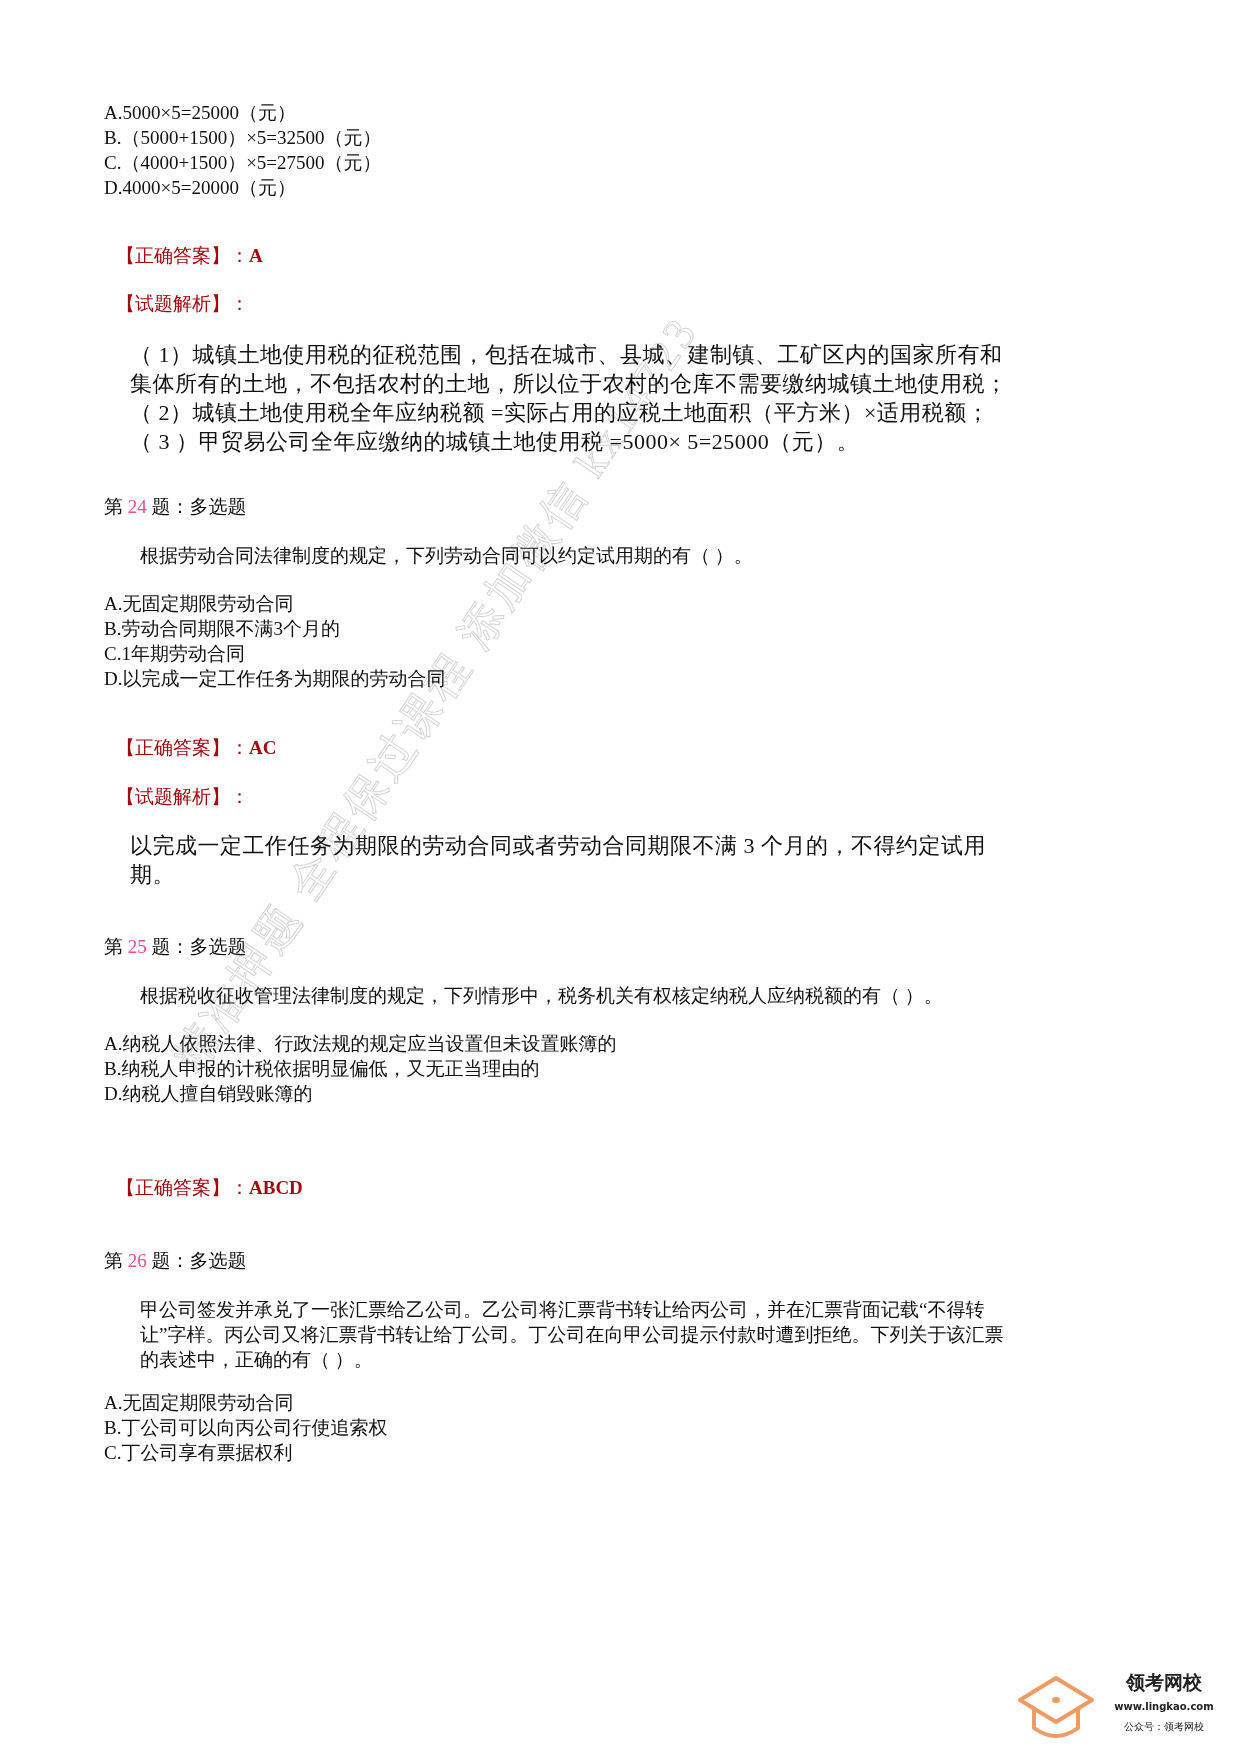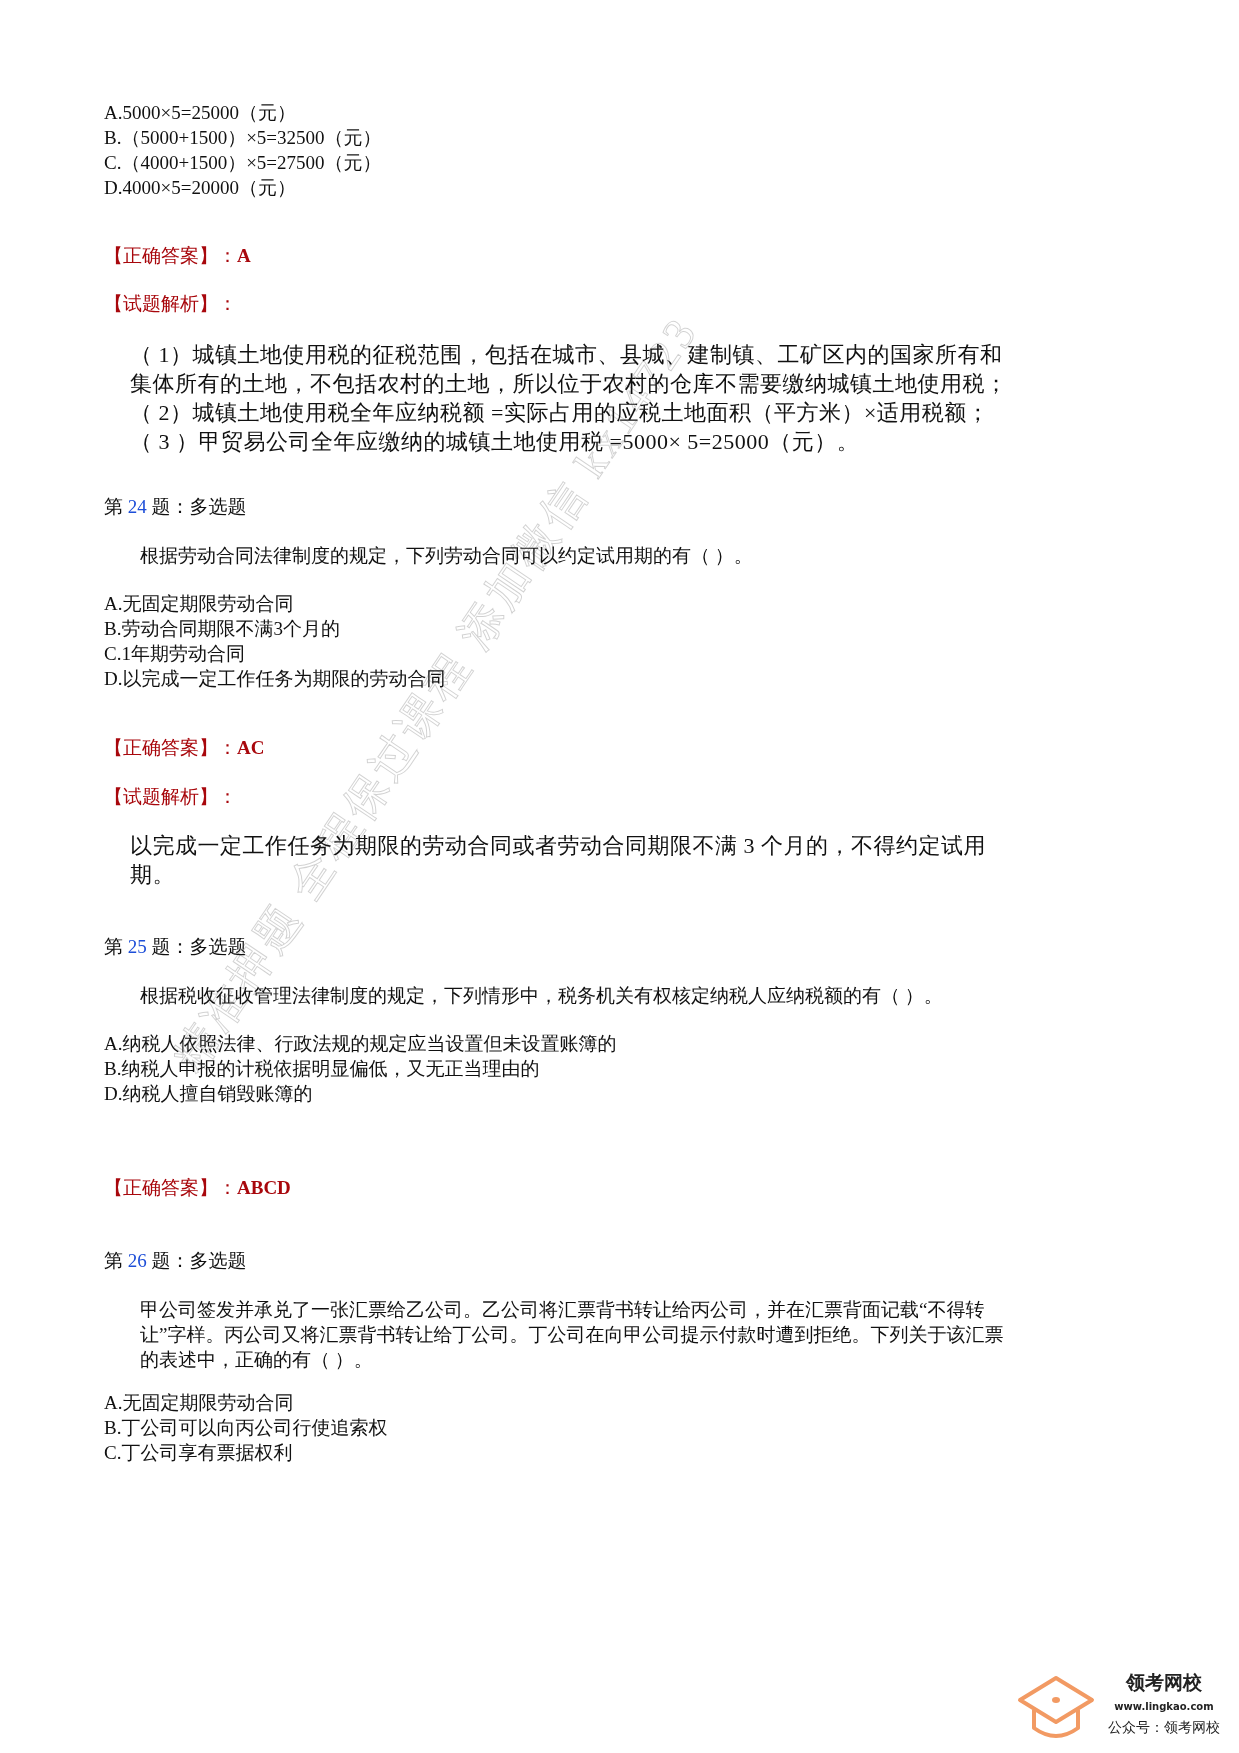--- a/index.html
+++ b/index.html
@@ -1,37 +1,37 @@
 <!DOCTYPE html>
 <html><head>
   <meta charset="utf-8">
   <style>
     html, body { margin: 0; padding: 0; background: #ffffff; }
     body { width: 1239px; height: 1753px; position: relative; overflow: hidden;
            font-family: "Liberation Serif", "DejaVu Serif", serif; color: #111; }
     .abs { position: absolute; white-space: nowrap; }
     .opt { font-size: 19px; line-height: 25px; }
-    .red-label { color: #a8070c; font-size: 19px; }
+    .red-label { color: #a8070c; font-size: 19px; margin-left: 12px; }
     .red-label b { font-weight: bold; }
     .analysis { font-size: 22px; line-height: 29px; color: #111; letter-spacing: 0.5px; }
     .qhead { font-size: 19px; }
-    .qnum { color: #1d4ed8; }
+    .qnum { color: #ec4899; }
     .stem { font-size: 19px; line-height: 25px; margin-left: 36px; }
     .watermark { position: absolute; left: 160px; top: 1050px; transform-origin: left top;
                  transform: rotate(-56deg); font-size: 44px; color: rgba(0,0,0,0.12);
                  white-space: nowrap; letter-spacing: 4px; pointer-events: none;
                  font-family: "Liberation Serif", serif;
                  -webkit-text-stroke: 1px rgba(0,0,0,0.18); color: transparent; }
     .logo { position: absolute; left: 1012px; top: 1668px; width: 222px; height: 80px; }
     .logo-cap { position: absolute; left: 4px; top: 6px; }
     .logo-text { position: absolute; left: 92px; top: 0; text-align: center; width: 120px;
                  font-family: "DejaVu Sans", sans-serif; color: #222; }
     .logo-name { font-size: 19px; font-weight: bold; display: block; line-height: 28px; }
     .logo-url { font-size: 10px; font-weight: bold; display: block; line-height: 22px; }
-    .logo-wx { font-size: 14px; display: block; line-height: 18px; }
+    .logo-wx { font-size: 10px; display: block; line-height: 18px; }
   </style>
 </head>
 <body>
 
 <div class="watermark">精准押题 全程保过课程 添加微信 kx14723</div>
 
 <div class="abs opt" style="left:104px; top:100px;">
   <div>A.5000×5=25000（元）</div>
   <div>B.（5000+1500）×5=32500（元）</div>
   <div>C.（4000+1500）×5=27500（元）</div>

